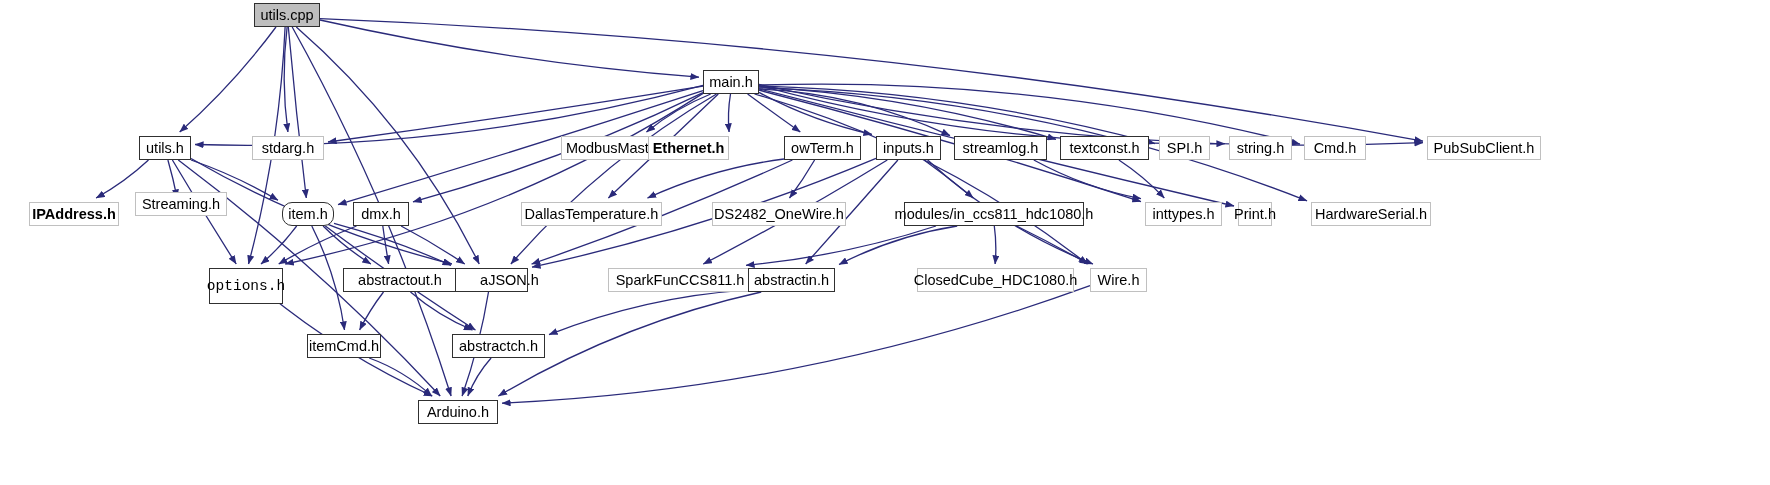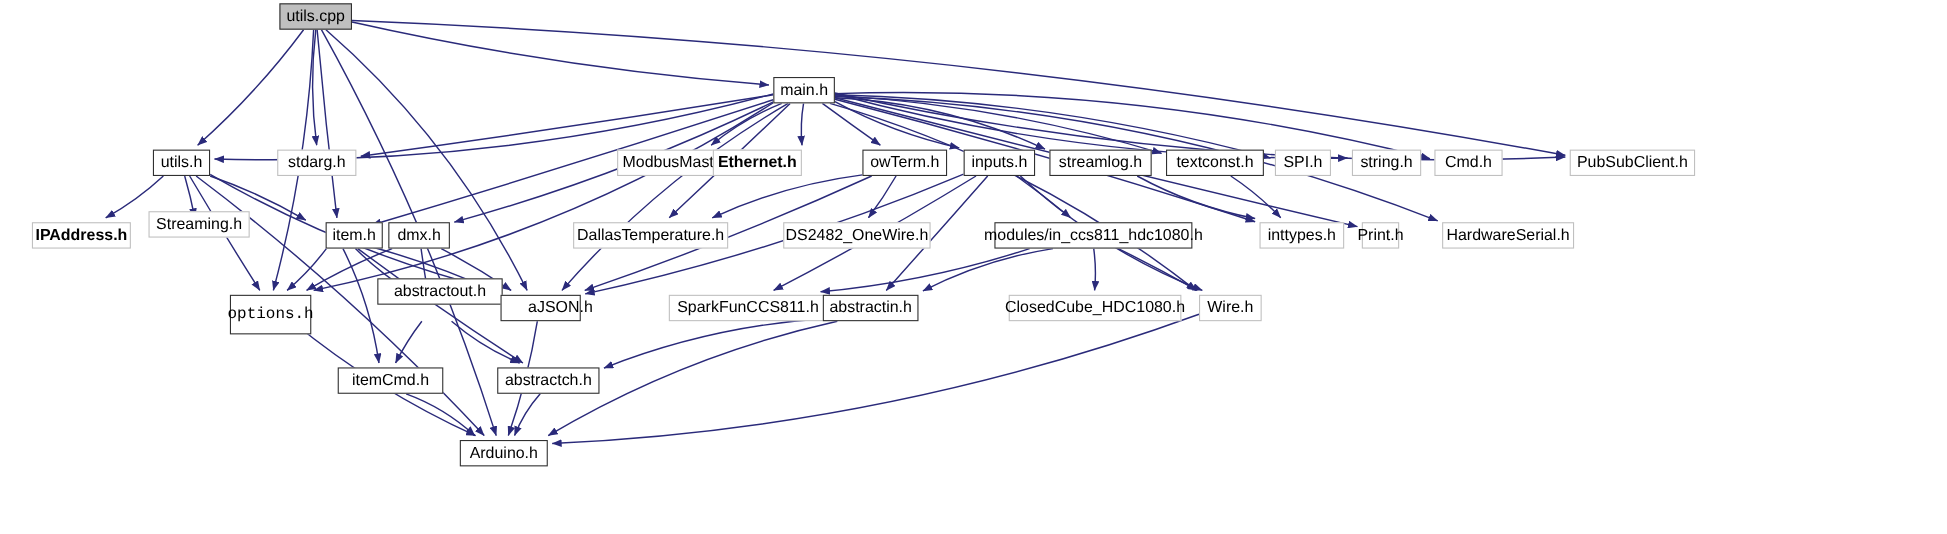--- a/index.html
+++ b/index.html
@@ -133,21 +133,21 @@
       </div>
       <div class="node " style="left: 1427px; top: 136px; width: 114px; height: 24px;">
         <span>PubSubClient.h</span>
       </div>
       <div class="node " style="left: 29px; top: 202px; width: 90px; height: 24px; font-weight: bold;">
         <span>IPAddress.h</span>
       </div>
       <div class="node " style="left: 135px; top: 192px; width: 92px; height: 24px;">
         <span>Streaming.h</span>
       </div>
-      <div class="node strong" style="left: 296px; top: 202px; width: 52px; height: 24px;">
+      <div class="node strong" style="left: 282px; top: 202px; width: 52px; height: 24px; border-radius: 10px;">
         <span>item.h</span>
       </div>
       <div class="node strong" style="left: 353px; top: 202px; width: 56px; height: 24px;">
         <span>dmx.h</span>
       </div>
       <div class="node " style="left: 521px; top: 202px; width: 141px; height: 24px;">
         <span>DallasTemperature.h</span>
       </div>
       <div class="node " style="left: 712px; top: 202px; width: 134px; height: 24px;">
         <span>DS2482_OneWire.h</span>
@@ -160,39 +160,39 @@
       </div>
       <div class="node " style="left: 1238px; top: 202px; width: 34px; height: 24px;">
         <span>Print.h</span>
       </div>
       <div class="node " style="left: 1311px; top: 202px; width: 120px; height: 24px;">
         <span>HardwareSerial.h</span>
       </div>
       <div class="node strong" style="left: 209px; top: 268px; width: 74px; height: 36px; font-family: Liberation Mono, monospace;">
         <span>options.h</span>
       </div>
-      <div class="node strong" style="left: 343px; top: 253px; width: 114px; height: 24px;">
+      <div class="node strong" style="left: 343px; top: 268px; width: 114px; height: 24px;">
         <span>abstractout.h</span>
       </div>
       <div class="node strong" style="left: 455px; top: 268px; width: 73px; height: 24px; padding-left: 36px;">
         <span>aJSON.h</span>
       </div>
       <div class="node " style="left: 608px; top: 268px; width: 144px; height: 24px;">
         <span>SparkFunCCS811.h</span>
       </div>
       <div class="node strong" style="left: 748px; top: 268px; width: 87px; height: 24px;">
         <span>abstractin.h</span>
       </div>
       <div class="node " style="left: 917px; top: 268px; width: 157px; height: 24px;">
         <span>ClosedCube_HDC1080.h</span>
       </div>
       <div class="node " style="left: 1090px; top: 268px; width: 57px; height: 24px;">
         <span>Wire.h</span>
       </div>
-      <div class="node strong" style="left: 307px; top: 334px; width: 96px; height: 24px;">
+      <div class="node strong" style="left: 307px; top: 334px; width: 74px; height: 24px;">
         <span>itemCmd.h</span>
       </div>
       <div class="node strong" style="left: 452px; top: 334px; width: 93px; height: 24px;">
         <span>abstractch.h</span>
       </div>
       <div class="node strong" style="left: 418px; top: 400px; width: 80px; height: 24px;">
         <span>Arduino.h</span>
       </div>
     </div>
 </div>

